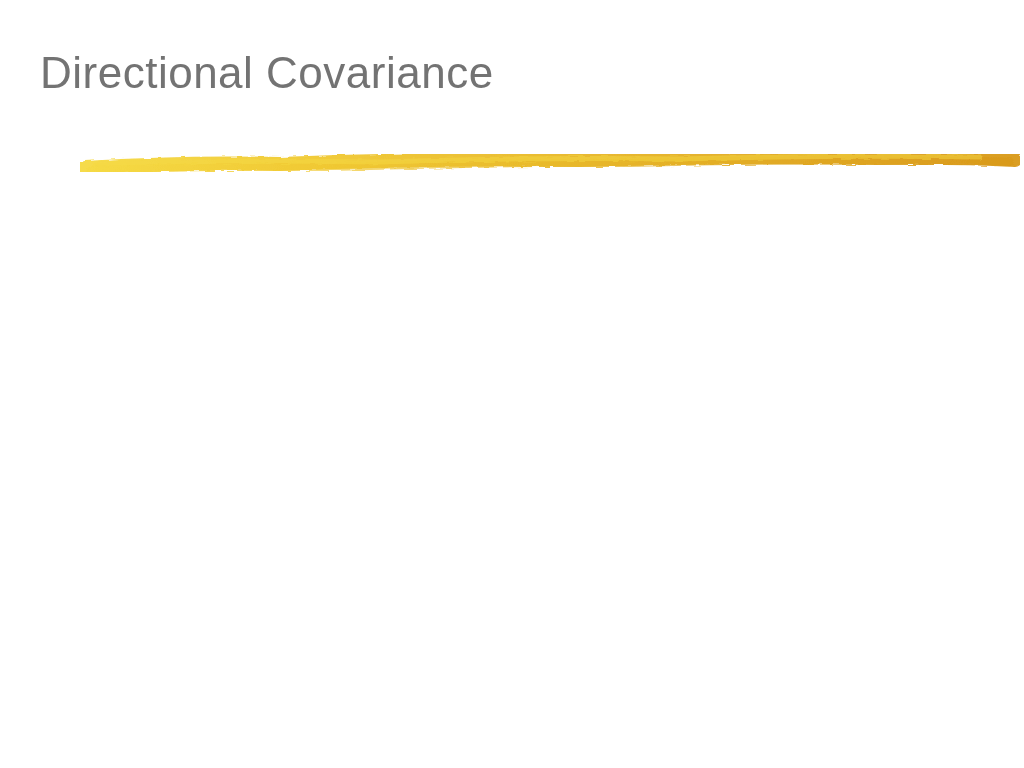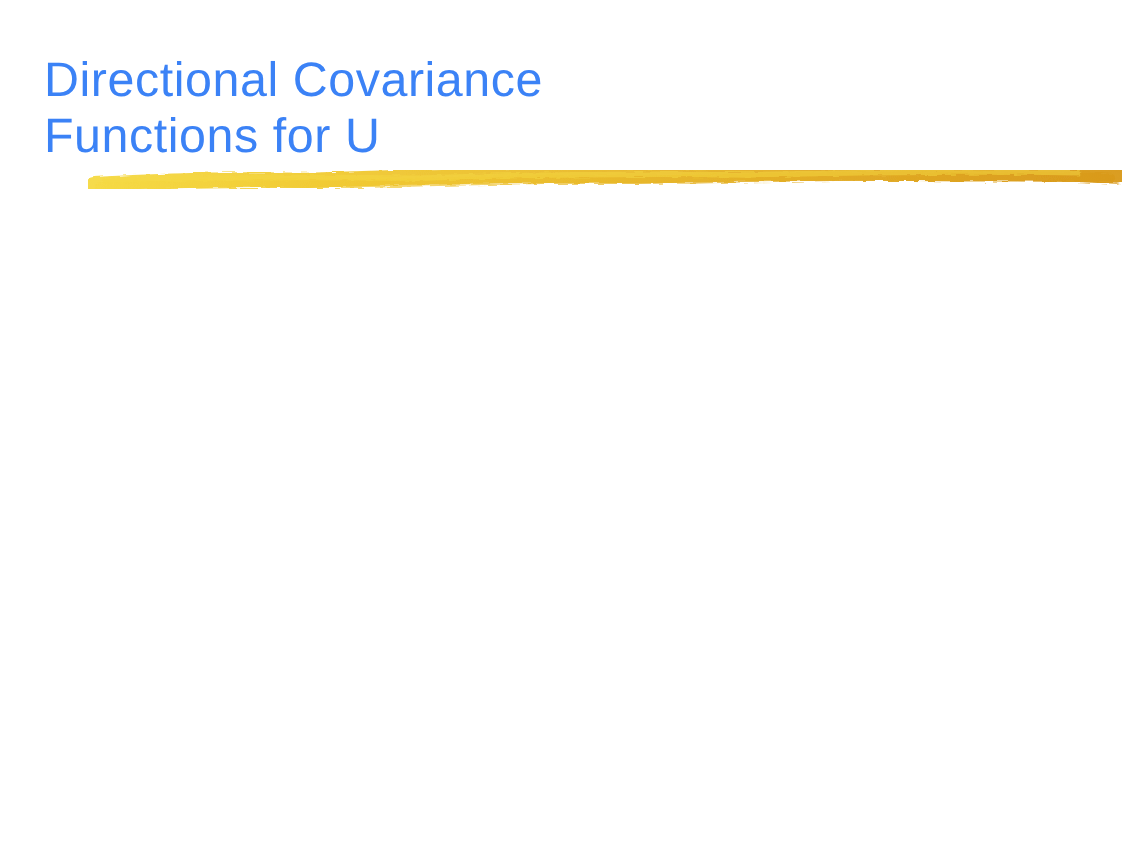--- a/index.html
+++ b/index.html
@@ -19,39 +19,39 @@
       width: 100%;
       height: 100%;
       position: relative;
     }
     .title {
       position: absolute;
       top: 48px;
       left: 40px;
       font-size: 44px;
       font-weight: 400;
-      color: #3b82f6;
+      color: #737373;
       line-height: 1.15;
       letter-spacing: 0.5px;
+      text-align: right;
     }
     .brush-stroke {
       position: absolute;
       top: 148px;
       left: 80px;
       width: 940px;
       height: 32px;
     }
   </style>
 </head>
 <body>
 
 <div class="slide-container">
   <div class="title">
     <span>Directional Covariance</span><br>
-    <span>Functions for U</span>
   </div>
   <svg class="brush-stroke" viewBox="0 0 940 32" preserveAspectRatio="none">
     <defs>
       <linearGradient id="brushGrad" x1="0%" y1="0%" x2="100%" y2="0%">
         <stop offset="0%" stop-color="#f5d942"></stop>
         <stop offset="25%" stop-color="#f0c830"></stop>
         <stop offset="50%" stop-color="#e8b828"></stop>
         <stop offset="75%" stop-color="#e0a820"></stop>
         <stop offset="100%" stop-color="#d89818"></stop>
       </linearGradient>

